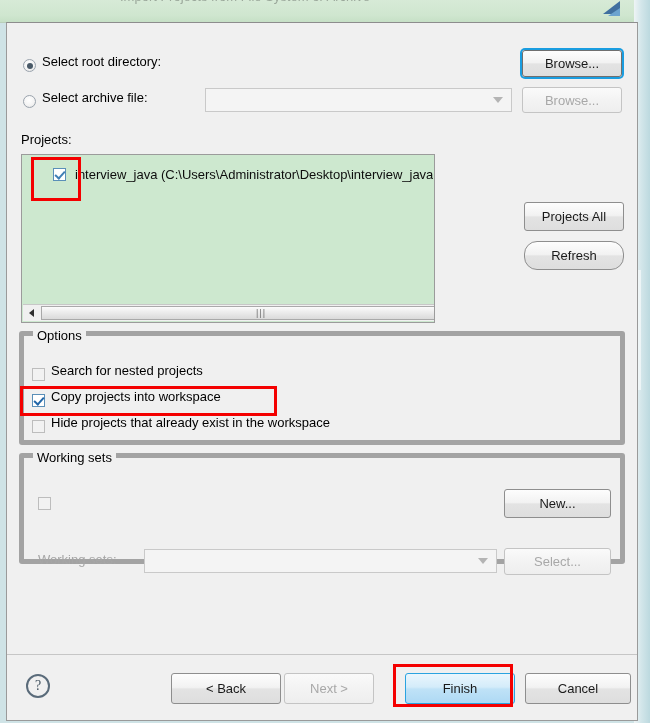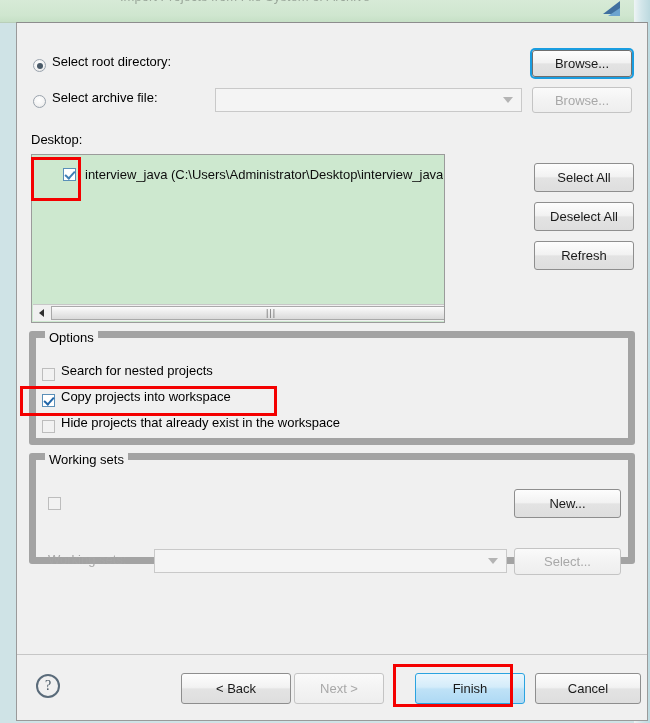--- a/index.html
+++ b/index.html
@@ -53,21 +53,21 @@
     position: absolute;
     right: 14px; top: 8px;
     width: 0; height: 0;
     border-left: 12px solid transparent;
     border-bottom: 8px solid #6ba3cf;
   }
 
   
   .dialog {
     position: absolute;
-    left: 16px; top: 22px;
+    left: 6px; top: 22px;
     width: 632px;
     height: 699px;
     background: #f0f0f0;
     border: 1px solid #9a9a9a;
     border-top: 1px solid #8d8d8d;
     box-sizing: border-box;
   }
   .right-strip {
     position: absolute;
     left: 634px; top: 0;
@@ -182,21 +182,21 @@
     border-top: 6px solid #1c1c1c;
   }
   .caret.dim { border-top-color: #b4b4b4; }
 
   .label { position: absolute; white-space: nowrap; }
   .label.dim { color: #a6a6a6; }
 
   
   .group {
     position: absolute;
-    border: 7px solid #a3a3a3;
+    border: 5px solid #a3a3a3;
     border-radius: 3px;
     box-sizing: border-box;
   }
   .group-title {
     position: absolute;
     top: -8px; left: 9px;
     background: #f0f0f0;
     padding: 0 4px;
     font-size: 13px;
     white-space: nowrap;
@@ -309,21 +309,21 @@
     <div class="radio" style="left:16px; top:72px;"></div>
     <div class="label" style="left:35px; top:67px;">Select archive file:</div>
 
     <div class="field dim" style="left:198px; top:65px; width:307px; height:24px;">
       <div class="txt"></div>
       <div class="caret dim"></div>
     </div>
 
     <div class="btn disabled" style="left:515px; top:64px; width:100px; height:26px;">Browse...</div>
 
-    <div class="label" style="left:14px; top:109px;">Desktop:</div>
+    <div class="label" style="left:14px; top:109px;">Projects:</div>
 
     <div class="listbox" style="left:14px; top:131px; width:414px; height:169px;">
 
       <div class="list-row">
         <div class="cbox on soft" style="position:relative; left:0; margin-left:31px; margin-right:9px; flex:0 0 13px;"></div>
         <div class="rowtext">interview_java (C:\Users\Administrator\Desktop\interview_java</div>
       </div>
 
       <div class="hscroll" style="width:492px;">
         <div class="sb-arrow left">
@@ -331,23 +331,22 @@
         </div>
         <div class="sb-thumb" style="width:440px;">
           <div class="grip">|||</div>
         </div>
         <div class="sb-arrow right">
           <div class="tri-r"></div>
         </div>
       </div>
     </div>
 
-    <div class="btn" style="left:517px; top:140px; width:100px; height:29px;">Select All</div>
-    <div class="btn" style="left:517px; top:179px; width:100px; height:29px;">Deselect All</div>
-    <div class="btn" style="left:517px; top:218px; width:100px; height:29px;">Refresh</div>
+    <div class="btn" style="left:517px; top:179px; width:100px; height:29px;">Projects All</div>
+    <div class="btn" style="left:517px; top:218px; width:100px; height:29px;border-radius:13px;">Refresh</div>
 
     <div class="group" style="left:12px; top:308px; width:606px; height:114px;">
       <div class="group-title">Options</div>
     </div>
 
     <div class="cbox dim" style="left:25px; top:345px;"></div>
     <div class="label" style="left:44px; top:340px;">Search for nested projects</div>
 
     <div class="cbox on" style="left:25px; top:371px;"></div>
     <div class="label" style="left:44px; top:366px;">Copy projects into workspace</div>

